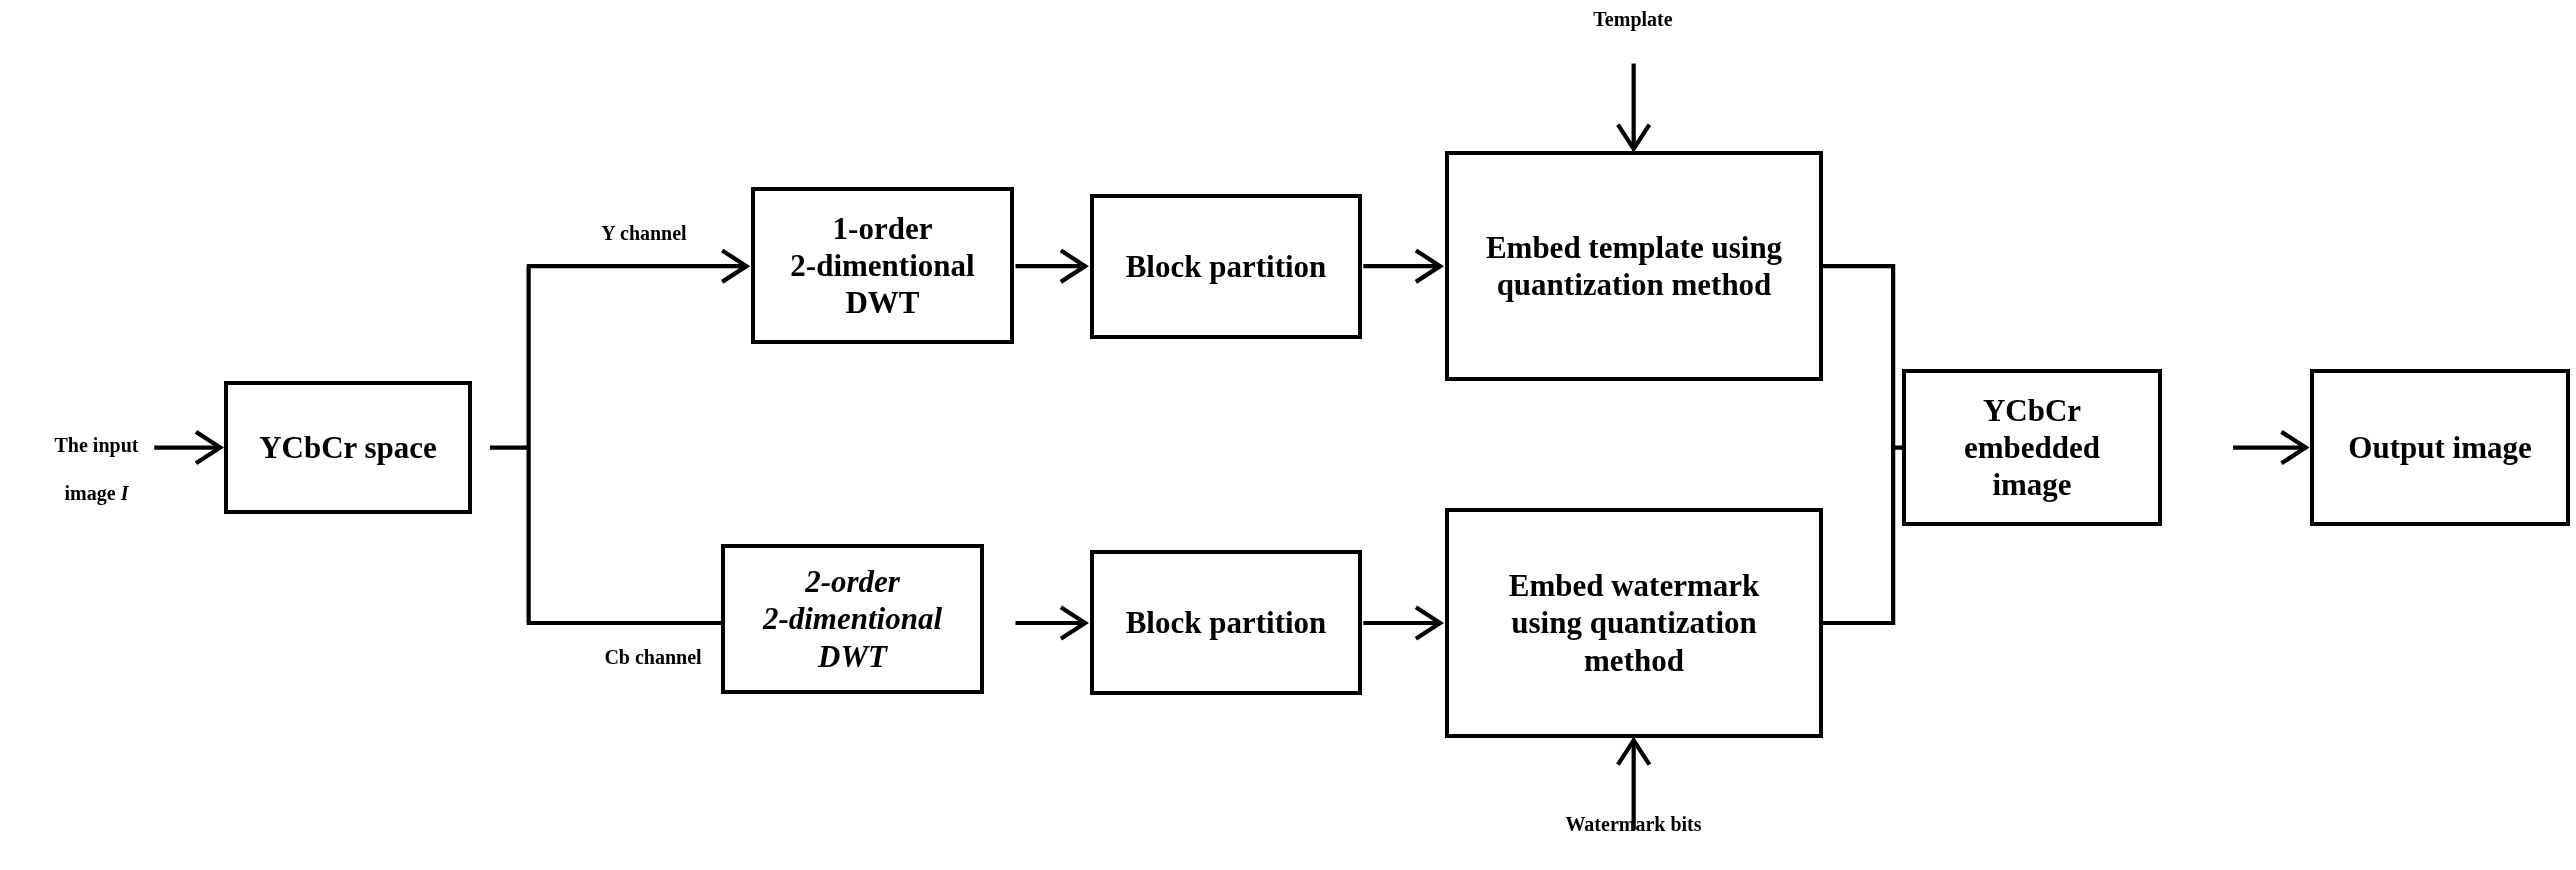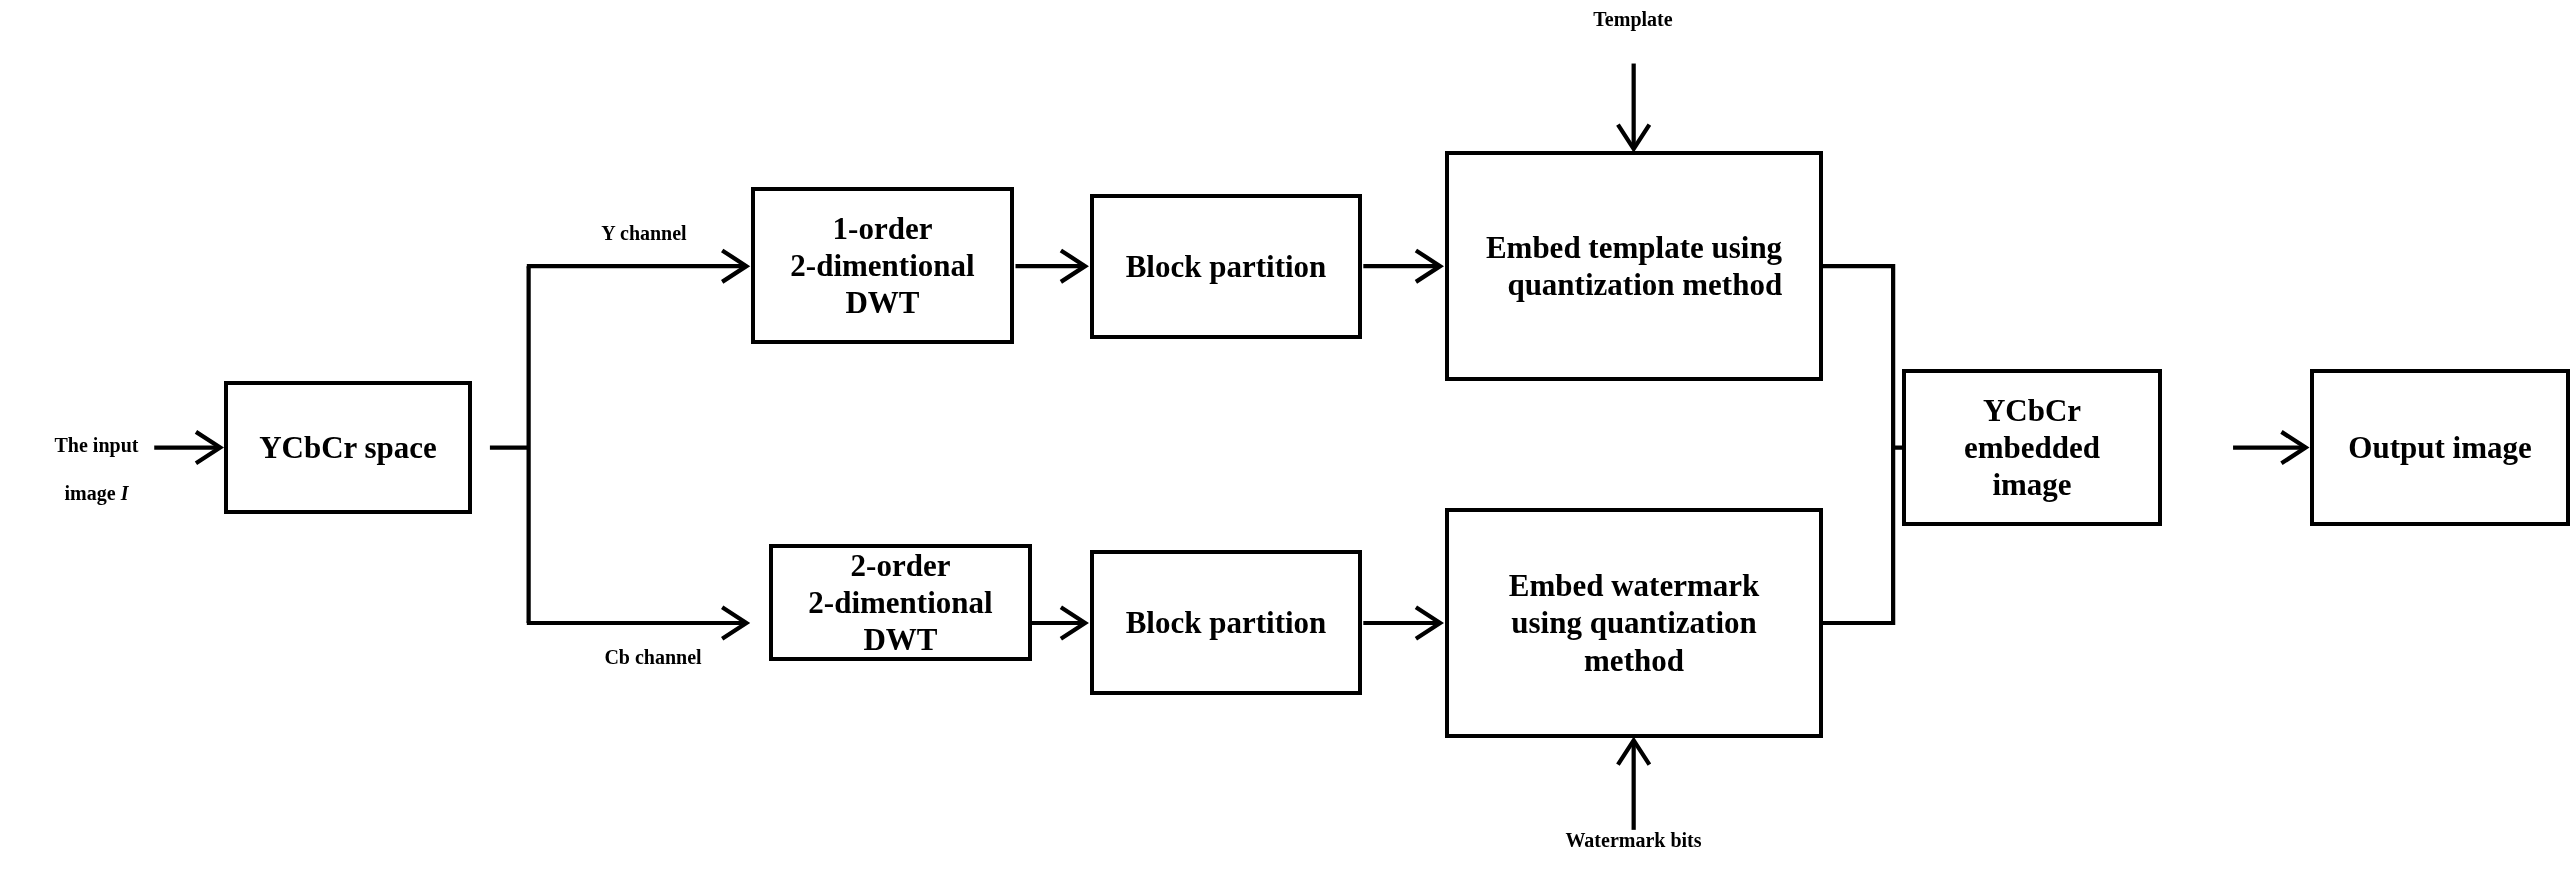--- a/index.html
+++ b/index.html
@@ -121,26 +121,26 @@
   <div class="node" style="left:751px; top:187px; width:263px; height:157px;">
     <span class="node-label">1-order
 2-dimentional
 DWT</span>
   </div>
 
   <div class="node" style="left:1090px; top:194px; width:272px; height:145px;">
     <span class="node-label">Block partition</span>
   </div>
 
-  <div class="node" style="left:1445px; top:151px; width:378px; height:230px;text-align:right;">
+  <div class="node" style="left:1445px; top:151px; width:378px; height:230px;">
     <span class="node-label">Embed template using
 quantization method</span>
   </div>
 
-  <div class="node" style="left:769px; top:544px; width:263px; height:117px;">
+  <div class="node" style="left:721px; top:544px; width:263px; height:150px;font-style:italic;">
     <span class="node-label">2-order
 2-dimentional
 DWT</span>
   </div>
 
   <div class="node" style="left:1090px; top:550px; width:272px; height:145px;">
     <span class="node-label">Block partition</span>
   </div>
 
   <div class="node" style="left:1445px; top:508px; width:378px; height:230px;">
@@ -163,16 +163,16 @@
     <span>The input</span><br>
     <span>image </span><i>I</i>
   </div>
 
   <div class="float-label" style="left:538px; top:221px; width:212px;">Y channel</div>
 
   <div class="float-label" style="left:538px; top:645px; width:230px;">Cb channel</div>
 
   <div class="float-label" style="left:1482px; top:7.3px; width:302px;">Template</div>
 
-  <div class="float-label" style="left:1446px; top:812px; width:375px;margin-top:16px;">Watermark bits</div>
+  <div class="float-label" style="left:1446px; top:812px; width:375px;">Watermark bits</div>
 
 </div>
 
 
 </body></html>

